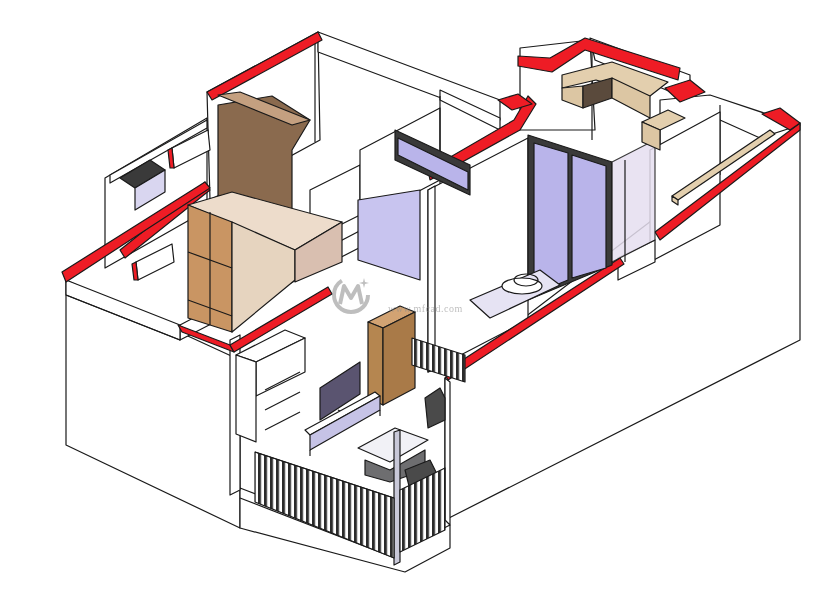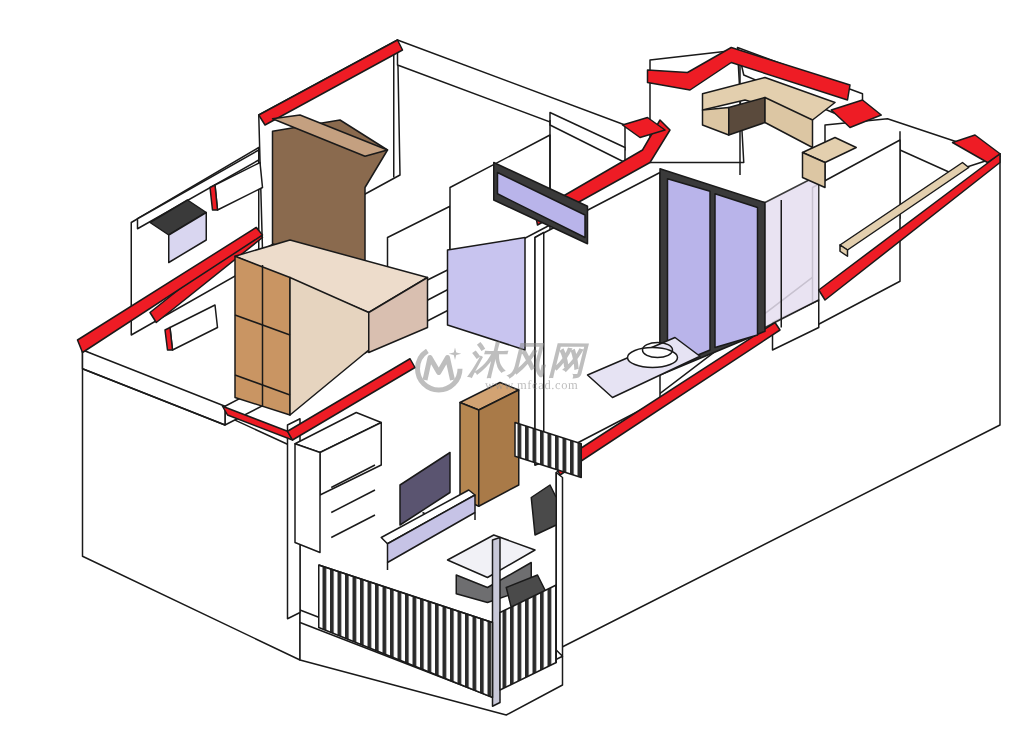--- a/index.html
+++ b/index.html
@@ -202,15 +202,14 @@
     </g>
   </g>
 </svg>
 
 <div class="wm">
   <svg class="wm-logo" viewBox="0 0 42 42">
     <circle cx="21" cy="21" r="17" fill="none" stroke="#8a8a8a" stroke-width="4" stroke-dasharray="70 40"></circle>
     <path d="M10 30 L14 12 L21 24 L28 12 L32 30" fill="none" stroke="#8a8a8a" stroke-width="4" stroke-linejoin="round"></path>
     <path d="M34 4 L35 8 L39 9 L35 10 L34 14 L33 10 L29 9 L33 8 Z" fill="#8a8a8a"></path>
   </svg>
-  <span class="wm-cn">沐风网</span>
   <span class="wm-url">www.mfcad.com</span>
 </div>
 
 </body></html>

